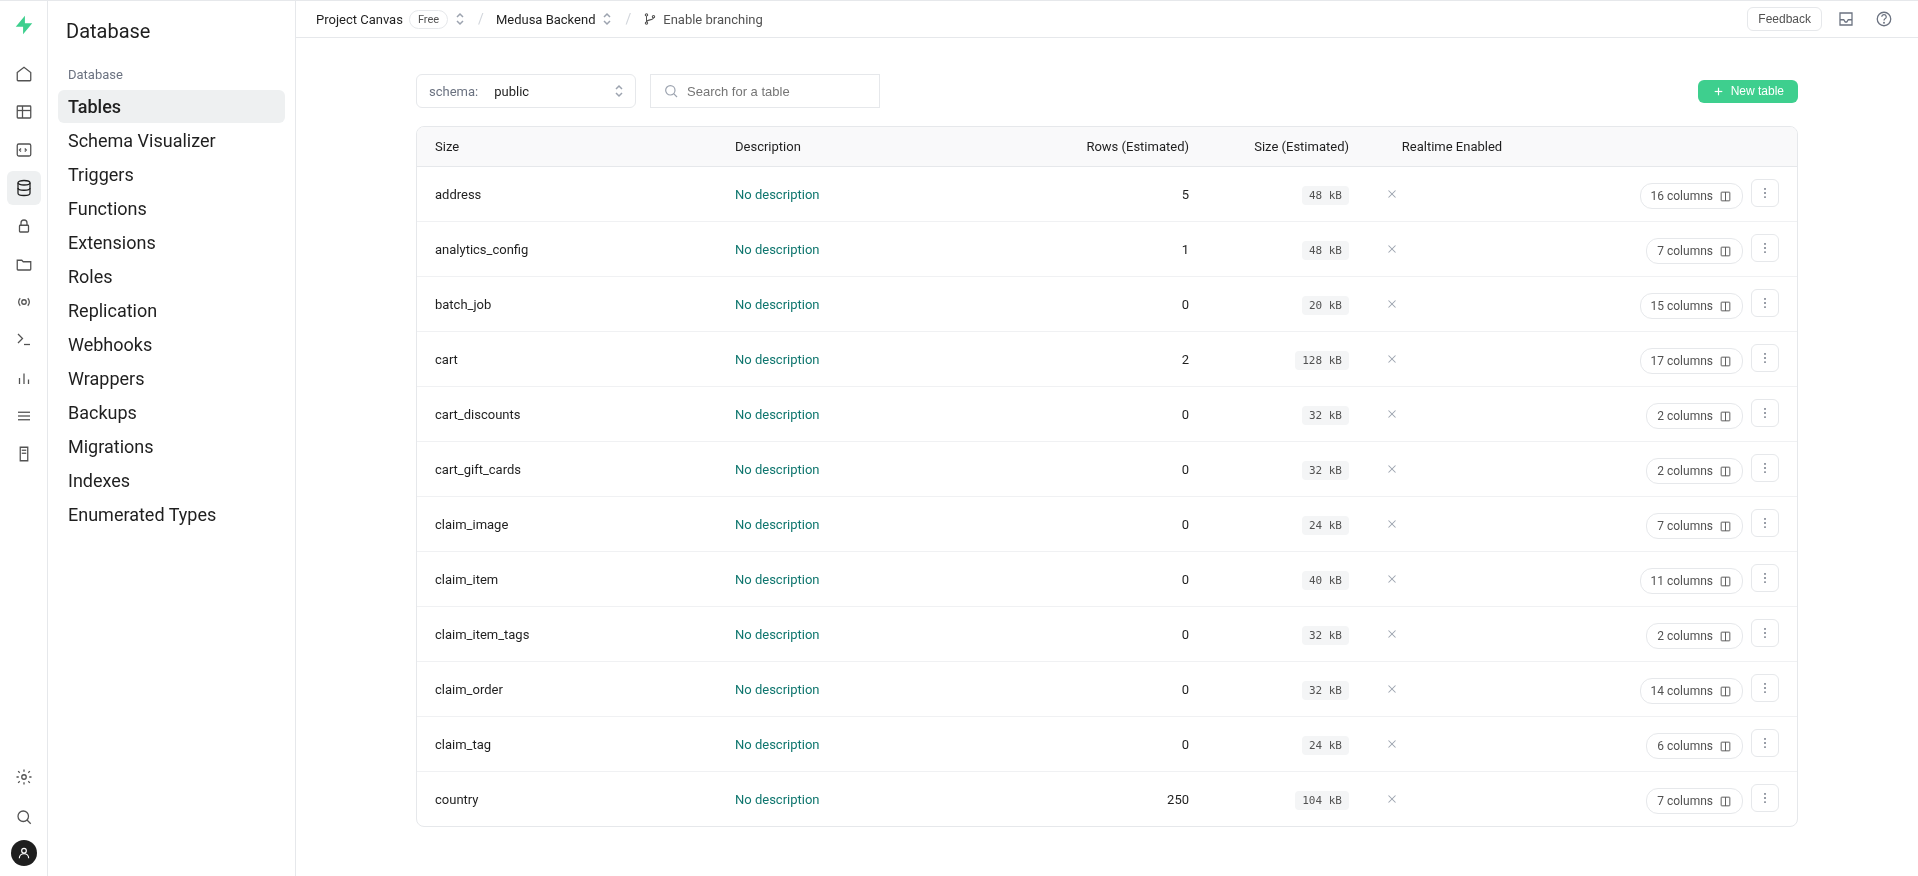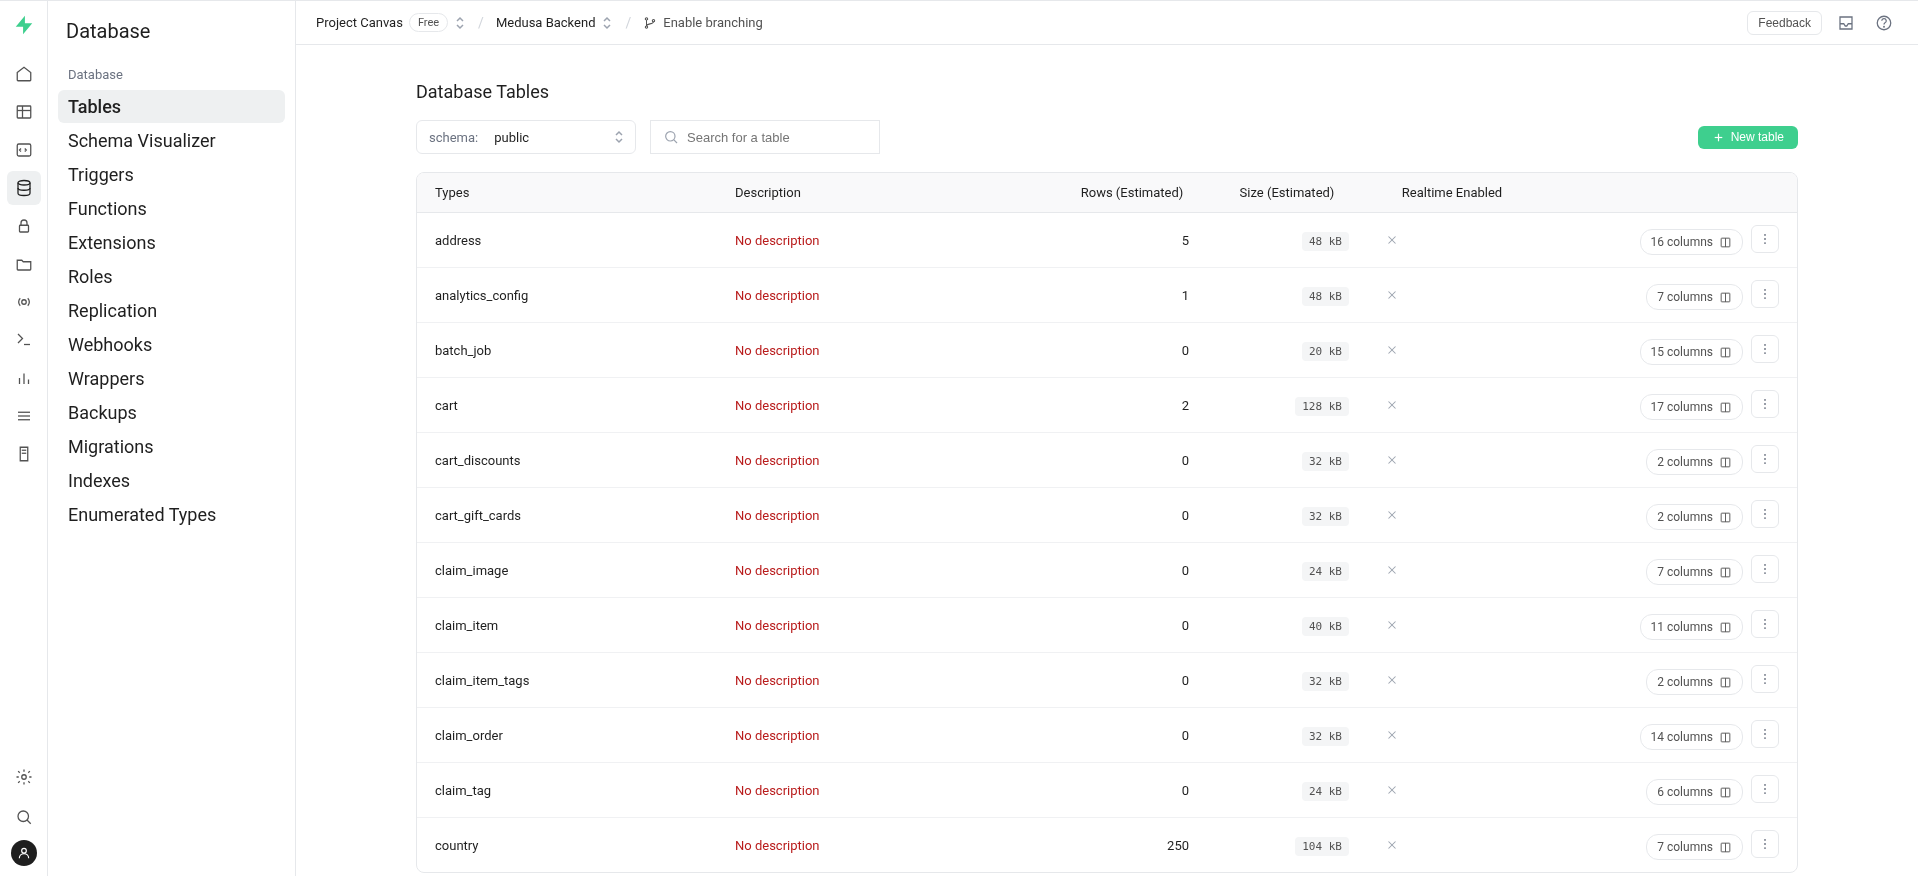--- a/index.html
+++ b/index.html
@@ -9,21 +9,21 @@
 .iconbar .logo { width: 28px; height: 28px; display:flex; align-items:center; justify-content:center; color:#3ecf8e; margin-bottom:14px;}
 .iconbar .navicon { width:34px; height:34px; display:flex; align-items:center; justify-content:center; border-radius:6px; color:#525252; cursor:pointer;}
 .iconbar .navicon.active { background:#eef0f1; color:#1f1f1f;}
 .iconbar .bottom-icons { position:absolute; bottom:10px; display:flex; flex-direction:column; align-items:center; gap:6px;}
 .sidepanel { width: 248px; border-right:1px solid #e6e8eb; padding: 18px 10px; }
 .sidepanel-title { font-size: 20px; font-weight:400; padding-left:8px; margin-bottom:18px; color:#1f1f1f;}
 .subnav-label { font-size:13px; color:#6b7280; padding:6px 10px; margin-bottom:2px;}
 .subnav-item { font-size:18px; padding:6px 10px; border-radius:6px; cursor:pointer; color:#1f1f1f; margin-bottom:1px;}
 .subnav-item.active { background:#eef0f1; font-weight:500;}
 .main { flex:1; display:flex; flex-direction:column; overflow:hidden;}
-.topbar { height:44px; border-bottom:1px solid #e6e8eb; display:flex; align-items:center; padding:16px 20px; gap:12px;}
+.topbar { height:37px; border-bottom:1px solid #e6e8eb; display:flex; align-items:center; padding:16px 20px; gap:12px;}
 .crumb { font-size:13px; color:#1f1f1f;}
 .crumb-sep { color:#d1d5db; font-size:14px;}
 .plan-pill { font-size:11px; border:1px solid #e6e8eb; padding:2px 8px; border-radius:999px; color:#525252;}
 .crumb-select { display:flex; align-items:center; gap:6px;}
 .sort-icon { color:#9ca3af; }
 .branch-btn { display:flex; align-items:center; gap:6px; font-size:13px; color:#525252; cursor:pointer;}
 .topbar-right { margin-left:auto; display:flex; align-items:center; gap:10px;}
 .feedback-btn { font-size:12px; border:1px solid #e6e8eb; padding:4px 10px; border-radius:6px; background:#fff; cursor:pointer; color:#525252;}
 .icon-btn { width:28px; height:28px; display:flex; align-items:center; justify-content:center; color:#6b7280; cursor:pointer;}
 .content { flex:1; overflow-y:auto; padding: 36px 120px 40px 120px;}
@@ -36,30 +36,30 @@
 .search-box { height:34px; border:1px solid #e6e8eb; border-radius:0; display:flex; align-items:center; gap:8px; padding:0 12px; min-width:230px;}
 .search-box input { border:none; outline:none; font-size:13px; flex:1; background:transparent;}
 .search-box .sicon { color:#9ca3af;}
 .new-table-btn { margin-left:auto; background:#3ecf8e; color:#fff; border:none; border-radius:6px; height:23px; padding:0 14px; font-size:12px; display:flex; align-items:center; gap:6px; cursor:pointer;}
 .table-wrap { border:1px solid #e6e8eb; border-radius:8px; overflow:hidden;}
 table { width:100%; border-collapse:collapse; font-size:13px;}
 thead th { text-align:left; font-weight:400; color:#1f1f1f; background:#f9f9fa; padding:12px 18px; border-bottom:1px solid #e6e8eb;}
 tbody td { padding:12px 18px; border-bottom:1px solid #f0f1f3; vertical-align:middle;}
 tbody tr:last-child td { border-bottom:none;}
 .col-name { width:300px; color:#1f1f1f;}
-.col-desc { color:#b91c1c;}
+.col-desc { color:#0f766e;}
 .col-rows { text-align:right; width:150px;}
 .col-size { text-align:right; width:160px;}
 .col-rt { text-align:center; width:170px;}
 .col-actions { text-align:right; width:260px;}
 .size-chip { font-family: ui-monospace, Menlo, monospace; font-size:11px; background:#f4f5f6; padding:3px 7px; border-radius:4px; color:#525252;}
 .x-icon { color:#9ca3af;}
 .cols-btn { border:1px solid #e6e8eb; border-radius:12px; padding:5px 10px; font-size:12px; background:#fff; display:inline-flex; align-items:center; gap:6px; cursor:pointer; color:#525252;}
 .dots-btn { border:1px solid #e6e8eb; border-radius:6px; width:28px; height:28px; display:inline-flex; align-items:center; justify-content:center; cursor:pointer; margin-left:8px; color:#6b7280;}
-th.right { text-align:center;}
+th.right { text-align:right;}
 th.center { text-align:center;}
 svg { display:block; }
 </style>
 </head>
 <body>
 
 <div class="app">
   <div class="iconbar">
     <div class="logo">
       <svg width="22" height="22" viewBox="0 0 24 24" fill="currentColor">
@@ -226,21 +226,20 @@
             <svg width="18" height="18" viewBox="0 0 24 24" fill="none" stroke="currentColor" stroke-width="1.7">
               <circle cx="12" cy="12" r="9"></circle>
               <path d="M9 9 A3 3 0 1 1 13 12 C12 13 12 14 12 14"></path>
               <circle cx="12" cy="17" r="0.5" fill="currentColor"></circle>
             </svg>
           </div>
       </div>
     </div>
 
     <div class="content">
-      <div class="page-title">Database Tables</div>
       <div class="controls-row">
         <div class="schema-select">
           <span class="lbl">schema:</span>
           <span class="val">public</span>
           <span class="chev">
               <svg width="12" height="14" viewBox="0 0 12 14" fill="none" stroke="currentColor" stroke-width="1.5">
                 <polyline points="3,5 6,2 9,5"></polyline>
                 <polyline points="3,9 6,12 9,9"></polyline>
               </svg>
             </span>
@@ -262,21 +261,21 @@
               </svg>
             </span>
           <span>New table</span>
         </button>
       </div>
 
       <div class="table-wrap">
         <table>
           <thead>
             <tr>
-              <th class="col-name">Types</th>
+              <th class="col-name">Size</th>
               <th>Description</th>
               <th class="right">Rows (Estimated)</th>
               <th class="right">Size (Estimated)</th>
               <th class="center">Realtime Enabled</th>
               <th class="right"></th>
             </tr>
           </thead>
           <tbody id="table-body">
               <tr>
                 <td class="col-name">address</td>

